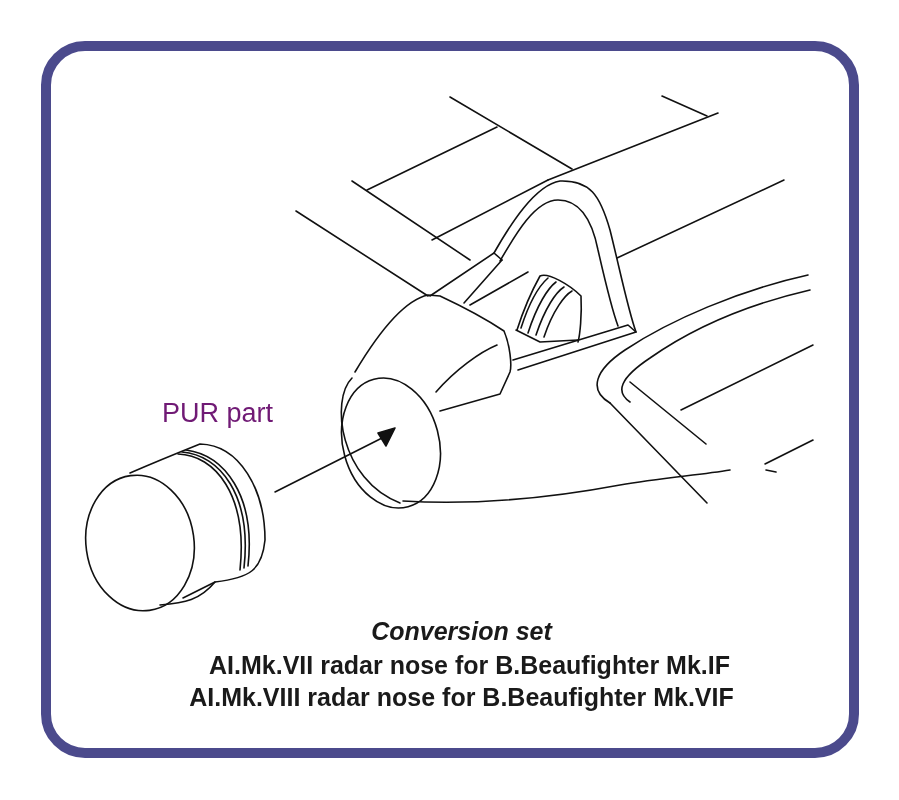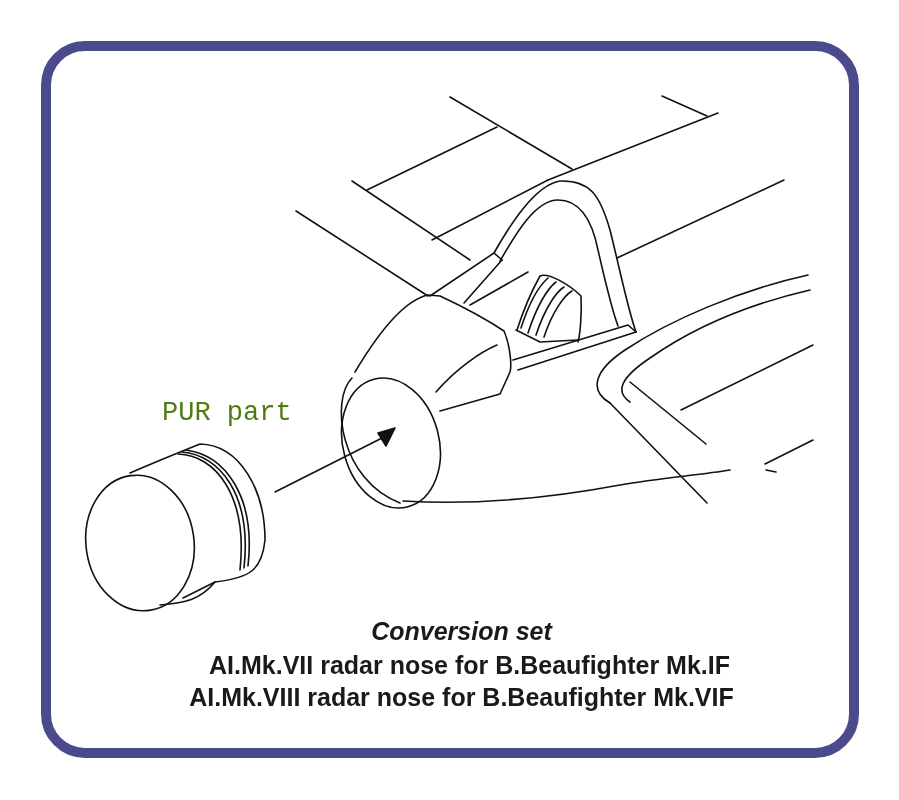--- a/index.html
+++ b/index.html
@@ -1,19 +1,19 @@
 <!DOCTYPE html>
 <html><head>
 <meta charset="utf-8">
 <style>
   html, body { margin:0; padding:0; background:#ffffff; }
   body { width:899px; height:800px; position:relative; overflow:hidden; font-family:"Liberation Sans", sans-serif; }
   .frame { position:absolute; left:41px; top:41px; width:798px; height:697px; border:10px solid #4b4a8c; border-radius:44px; background:#fff; }
   svg.drawing { position:absolute; left:0; top:0; }
-  .label-pur { position:absolute; left:162px; top:398px; font-size:27px; color:#4d7c0f;font-family:Liberation Mono, monospace; }
+  .label-pur { position:absolute; left:162px; top:398px; font-size:27px; color:#701a75; }
   .caption { position:absolute; left:0; width:899px; text-align:center; color:#1a1a1a; }
   .cap-title { top:617px; font-size:25px; font-weight:bold; font-style:italic; left:12px; }
   .cap-line1 { top:651px; font-size:25px; font-weight:bold; left:20px; }
   .cap-line2 { top:683px; font-size:25px; font-weight:bold; left:12px; }
 </style>
 </head>
 <body>
 
 <div class="frame"></div>
 

